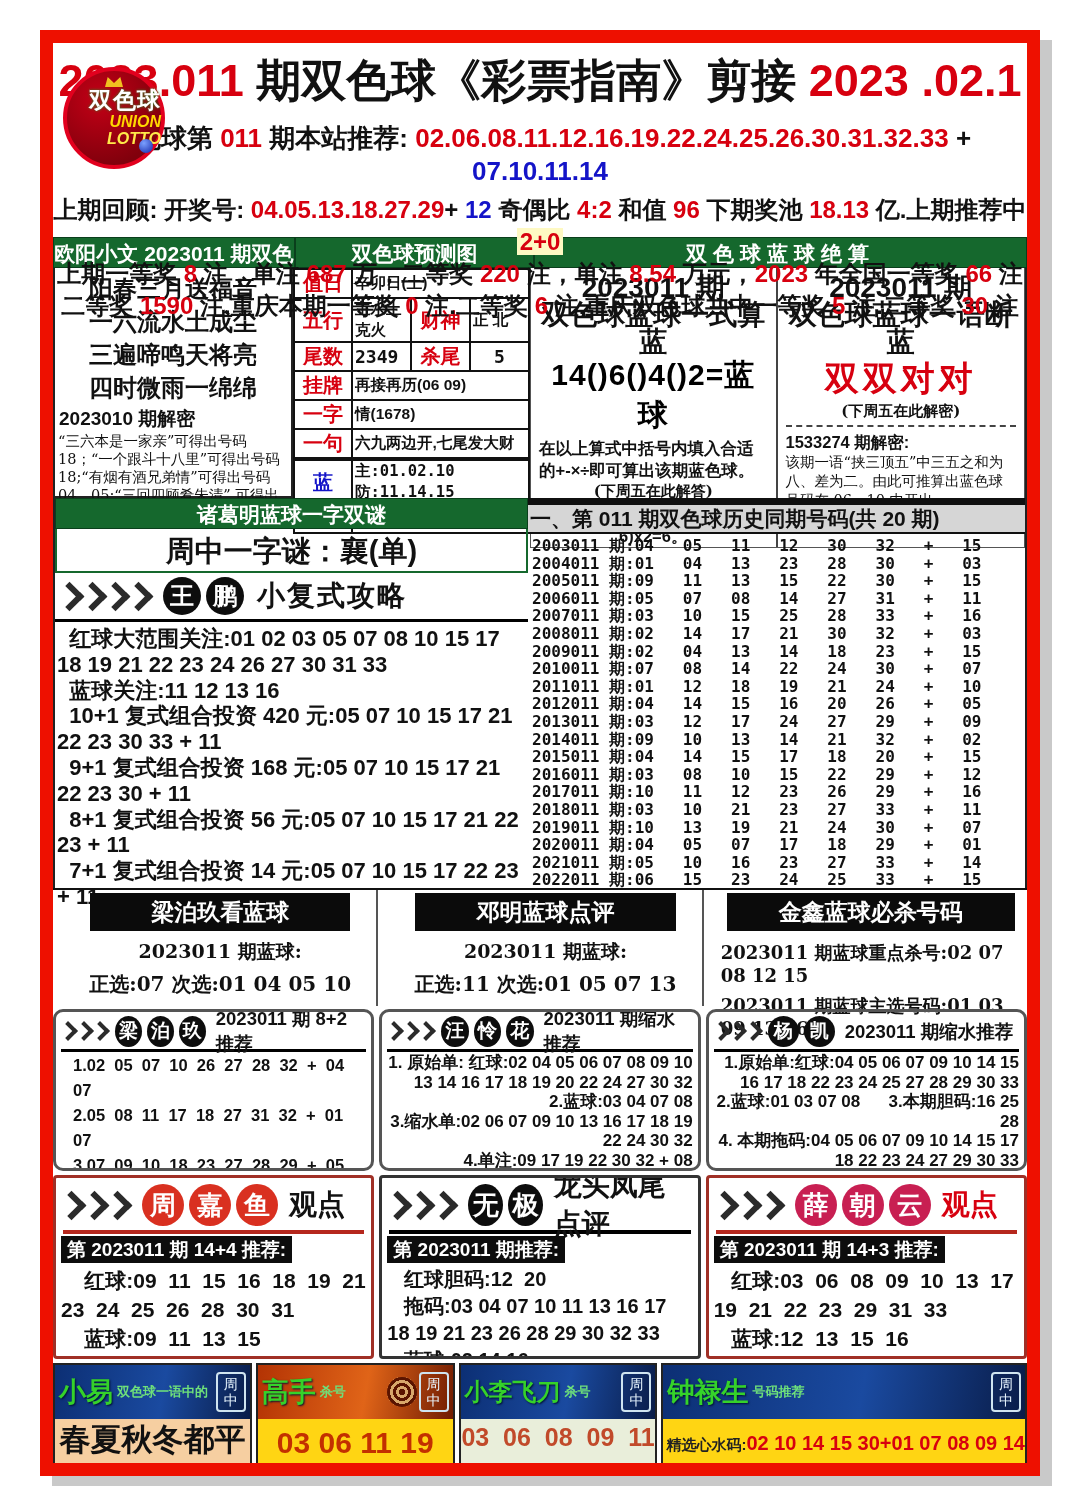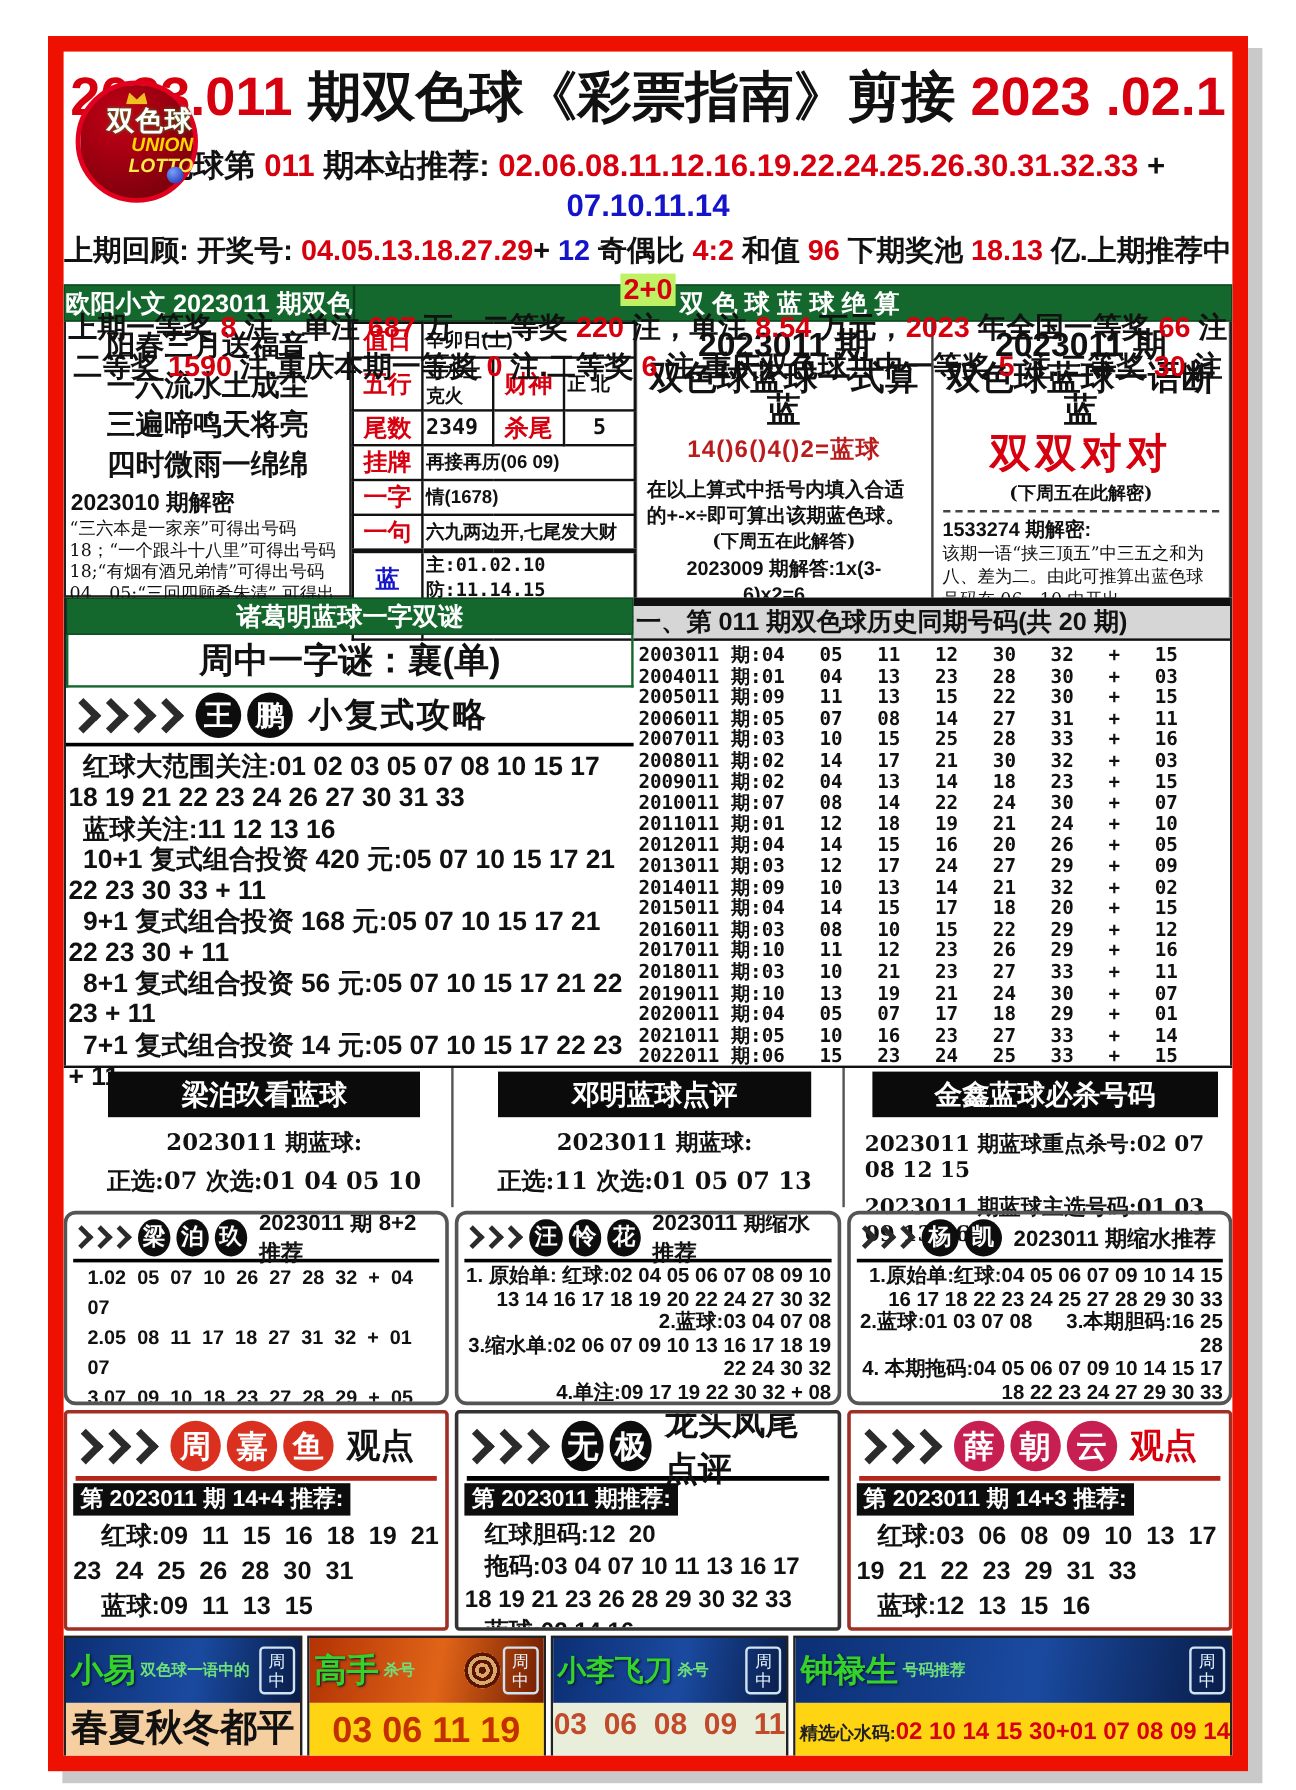--- a/index.html
+++ b/index.html
@@ -6,21 +6,21 @@
   body{width:1080px;height:1492px;background:#fff;position:relative;
        font-family:"Liberation Sans","DejaVu Sans",sans-serif;color:#111;}
   .frame{position:absolute;left:40px;top:30px;width:1000px;height:1446px;
          box-sizing:border-box;border:13px solid #ee1000;background:#fff;
          box-shadow:12px 10px 0 #c9c9c9;overflow:hidden;}
   .inner{width:974px;height:1420px;display:flex;flex-direction:column;}
   
   .sg-r{color:#d7000f;}
   .sg-b{color:#1414c8;}
   .sg-k{color:#111;}
-  .sg-hl{color:#d7000f;background:#bef264;padding:0 3px;}
+  .sg-hl{color:#d7000f;background:#fef9c3;padding:0 3px;}
   .sg-k2{color:#222;font-size:15px;}
   .sg-r2{color:#d7000f;}
   
   .hd{position:relative;height:194px;flex:none;}
   .logo{position:absolute;left:10px;top:24px;width:102px;height:102px;border-radius:50%;
         background:radial-gradient(circle at 35% 30%,#c40016,#80000c 75%);
         border:4px solid #e2001e;box-sizing:border-box;text-align:right;}
   .logo .crown{width:18px;height:10px;background:#f0c020;margin:6px auto 0;
         clip-path:polygon(0 100%,15% 0,50% 60%,85% 0,100% 100%);}
   .logo .l1{color:#fff;font-weight:bold;font-size:23px;letter-spacing:1px;
@@ -47,21 +47,21 @@
   .plab{color:#d7000f;font-size:20px;width:52px;text-align:center;}
   .pval{font-size:15.5px;}
   .pvalbig{font-size:18px;font-family:"DejaVu Sans Mono",monospace;}
   .pblue{color:#1414c8;font-size:20px;text-align:center;}
   .pred{color:#d7000f;font-size:20px;text-align:center;}
   .colJue{width:497px;flex:none;display:flex;flex-direction:column;box-sizing:border-box;border-right:2px solid #222;}
   .jueCols{display:flex;flex:1;border:1px solid #555;border-top:none;}
   .jueL{width:50%;box-sizing:border-box;border-right:2px solid #444;padding:6px 6px 0;text-align:center;}
   .jueR{width:50%;box-sizing:border-box;padding:6px 6px 0;text-align:center;}
   .jt{font-weight:bold;font-size:28px;line-height:27px;}
-  .jform{color:#b91c1c;font-weight:bold;font-size:20px;line-height:40px;letter-spacing:1px;}
+  .jform{color:#000000;font-weight:bold;font-size:30px;line-height:40px;letter-spacing:1px;}
   .jphrase{color:#d7000f;font-weight:bold;font-size:34px;line-height:46px;letter-spacing:4px;}
   .jnote{font-size:16.5px;font-weight:bold;line-height:22px;text-align:left;padding:2px 2px 0;}
   .jnoteC{font-size:15px;font-weight:bold;line-height:20px;font-family:"DejaVu Serif",serif;}
   .jdash{border-top:2px dashed #444;margin:4px 2px;}
   .jdec{font-family:"DejaVu Serif","Liberation Serif",serif;font-size:14.5px;line-height:19px;text-align:left;padding:0 2px;}
   
   .secB{display:flex;height:390px;flex:none;}
   .bLeft{width:475px;flex:none;display:flex;flex-direction:column;box-sizing:border-box;border-left:2px solid #222;}
   .riddle{text-align:center;font-weight:bold;font-size:29px;line-height:44px;height:44px;
           border:2px solid #15682d;border-top:none;box-sizing:border-box;flex:none;}
@@ -150,20 +150,21 @@
       <div class="rec"><span class="sg-k">双色球第 </span><span class="sg-r">011 </span><span class="sg-k">期本站推荐: </span><span class="sg-r">02.06.08.11.12.16.19.22.24.25.26.30.31.32.33 </span><span class="sg-k">+ </span><span class="sg-b">07.10.11.14</span></div>
       <div class="review">
         <div><span class="sg-k">上期回顾: 开奖号: </span><span class="sg-r">04.05.13.18.27.29</span><span class="sg-k">+ </span><span class="sg-b">12 </span><span class="sg-k">奇偶比 </span><span class="sg-r">4:2 </span><span class="sg-k">和值 </span><span class="sg-r">96 </span><span class="sg-k">下期奖池 </span><span class="sg-r">18.13 </span><span class="sg-k">亿.上期推荐中 </span><span class="sg-hl">2+0</span></div>
         <div><span class="sg-k">上期一等奖 </span><span class="sg-r">8 </span><span class="sg-k">注，单注 </span><span class="sg-r">687 </span><span class="sg-k">万，二等奖 </span><span class="sg-r">220 </span><span class="sg-k">注，单注 </span><span class="sg-r">8.54 </span><span class="sg-k">万元，</span><span class="sg-r">2023 </span><span class="sg-k">年全国一等奖 </span><span class="sg-r">66 </span><span class="sg-k">注</span></div>
         <div><span class="sg-k">二等奖 </span><span class="sg-r">1590 </span><span class="sg-k">注.重庆本期一等奖 </span><span class="sg-r">0 </span><span class="sg-k">注.二等奖 </span><span class="sg-r">6 </span><span class="sg-k">注,重庆双色球共中一等奖 </span><span class="sg-r">5 </span><span class="sg-k">注.二等奖 </span><span class="sg-r">30 </span><span class="sg-k">注</span></div>
       </div>
     </div>
 
     <div class="ghead" style="display:flex">
       <div style="width:240px;border-right:2px solid #0a3f1c;">欧阳小文 2023011 期双色球诗歌</div>
+      <div style="width:237px;border-right:2px solid #0a3f1c;">双色球预测图</div>
       <div style="flex:1;letter-spacing:6px;">双色球蓝球绝算</div>
     </div>
     <div class="secA">
       <div class="colPoem">
         <div class="poemLines">阳春三月送福音
 一六流水土成尘
 三遍啼鸣天将亮
 四时微雨一绵绵</div>
         <div class="decTitle">2023010 期解密</div>
         <div class="decText">“三六本是一家亲”可得出号码 18；“一个跟斗十八里”可得出号码 18;“有烟有酒兄弟情”可得出号码 04、05;“三回四顾肴朱清” 可得出号码 04 以及蓝色球号码 12。</div>

